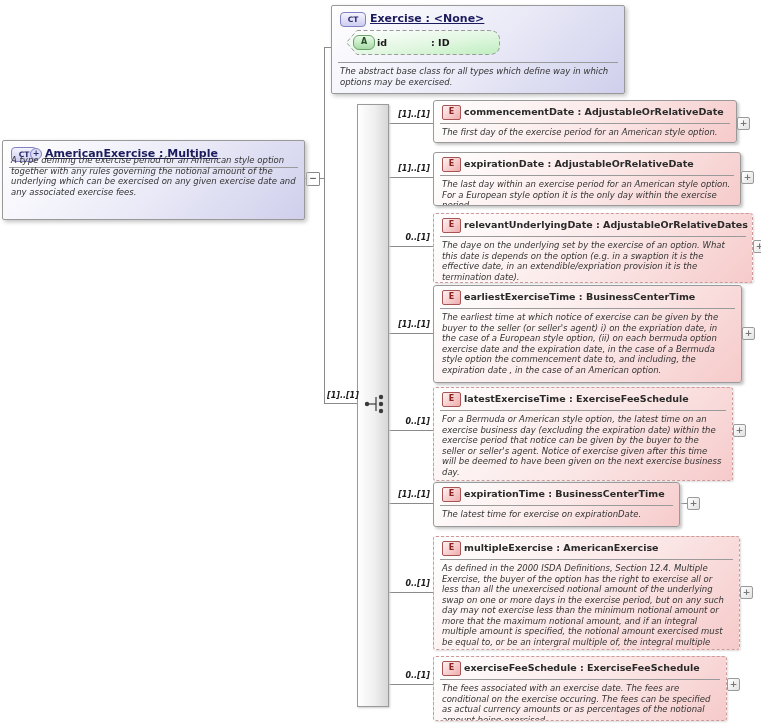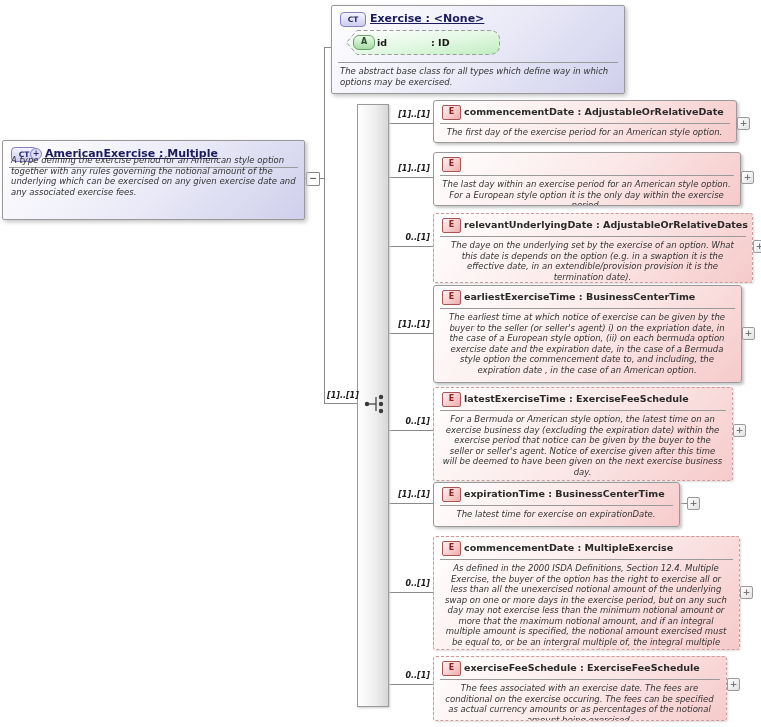--- a/index.html
+++ b/index.html
@@ -47,21 +47,21 @@
   
   .ebox{position:absolute;border:1px solid #9a9a9a;border-radius:3px;overflow:hidden;
         background:linear-gradient(135deg,#ffffff 0%,#fbe7e7 55%,#f6caca 100%);
         box-shadow:2px 2px 3px #c6c6c6;}
   .ebox.dashed{border:1px dashed #cc9a9a;box-shadow:1px 1px 2px #dddddd;}
   .ebadge{position:absolute;left:8px;top:4px;width:17px;height:13px;border:1px solid #a85454;border-radius:2px;
           background:linear-gradient(135deg,#fff3f3,#efacac);
           font:bold 8px/12px "DejaVu Sans",sans-serif;text-align:center;color:#8b2020;}
   .etitle{position:absolute;left:30px;top:4px;font:bold 9.5px/14px "DejaVu Sans",sans-serif;color:#2a2a2a;white-space:nowrap;text-align:center;}
   .esep{position:absolute;left:6px;right:6px;top:22px;height:1px;background:#9a9a9a;}
-  .edesc{position:absolute;left:8px;right:9px;top:26px;font:italic 8.5px/10.5px "DejaVu Sans",sans-serif;color:#333333;text-align:center;}
+  .edesc{position:absolute;left:8px;right:9px;top:26px;font:italic 8.5px/10.5px "DejaVu Sans",sans-serif;color:#333333;}
 </style>
 </head>
 <body>
 
 <div class="canvas">
 
   <div class="hline" style="left:303px;top:178px;width:3px"></div>
   <div class="minusbox" style="left:306px;top:172px">−</div>
   <div class="hline" style="left:319px;top:178px;width:6px"></div>
   <div class="vline" style="left:324px;top:47px;height:357px"></div>
@@ -123,31 +123,32 @@
     <div class="ebadge">E</div>
     <div class="etitle">commencementDate : AdjustableOrRelativeDate</div>
     <div class="esep"></div>
     <div class="edesc">The first day of the exercise period for an American style option.</div>
   </div>
   <div class="card" style="left:340px;top:110px">[1]..[1]</div>
   <div class="plus" style="left:737px;top:117px">+</div>
 
   <div class="ebox solid" style="left:433px;top:152px;width:306px;height:52px">
     <div class="ebadge">E</div>
+    <div class="etitle">expirationDate : AdjustableOrRelativeDate</div>
     <div class="esep"></div>
     <div class="edesc">The last day within an exercise period for an American style option. For a European style option it is the only day within the exercise period.</div>
   </div>
   <div class="card" style="left:340px;top:164px">[1]..[1]</div>
   <div class="plus" style="left:741px;top:171px">+</div>
 
   <div class="ebox dashed" style="left:433px;top:213px;width:318px;height:68px">
     <div class="ebadge">E</div>
     <div class="etitle">relevantUnderlyingDate : AdjustableOrRelativeDates</div>
     <div class="esep"></div>
-    <div class="edesc">The daye on the underlying set by the exercise of an option. What this date is depends on the option (e.g. in a swaption it is the effective date, in an extendible/provision provision it is the termination date).</div>
+    <div class="edesc">The daye on the underlying set by the exercise of an option. What this date is depends on the option (e.g. in a swaption it is the effective date, in an extendible/expriation provision it is the termination date).</div>
   </div>
   <div class="card" style="left:340px;top:233px">0..[1]</div>
   <div class="plus" style="left:753px;top:240px">+</div>
 
   <div class="ebox solid" style="left:433px;top:285px;width:307px;height:96px">
     <div class="ebadge">E</div>
     <div class="etitle">earliestExerciseTime : BusinessCenterTime</div>
     <div class="esep"></div>
     <div class="edesc">The earliest time at which notice of exercise can be given by the buyer to the seller (or seller's agent) i) on the expriation date, in the case of a European style option, (ii) on each bermuda option exercise date and the expiration date, in the case of a Bermuda style option the commencement date to, and including, the expiration date , in the case of an American option.</div>
   </div>
@@ -167,21 +168,21 @@
     <div class="ebadge">E</div>
     <div class="etitle">expirationTime : BusinessCenterTime</div>
     <div class="esep"></div>
     <div class="edesc">The latest time for exercise on expirationDate.</div>
   </div>
   <div class="card" style="left:340px;top:490px">[1]..[1]</div>
   <div class="plus" style="left:687px;top:497px">+</div>
 
   <div class="ebox dashed" style="left:433px;top:536px;width:305px;height:112px">
     <div class="ebadge">E</div>
-    <div class="etitle">commencementDate : MultipleExercise</div>
+    <div class="etitle">multipleExercise : AmericanExercise</div>
     <div class="esep"></div>
     <div class="edesc">As defined in the 2000 ISDA Definitions, Section 12.4. Multiple Exercise, the buyer of the option has the right to exercise all or less than all the unexercised notional amount of the underlying swap on one or more days in the exercise period, but on any such day may not exercise less than the minimum notional amount or more that the maximum notional amount, and if an integral multiple amount is specified, the notional amount exercised must be equal to, or be an intergral multiple of, the integral multiple amount.</div>
   </div>
   <div class="card" style="left:340px;top:579px">0..[1]</div>
   <div class="plus" style="left:740px;top:586px">+</div>
 
   <div class="ebox dashed" style="left:433px;top:656px;width:292px;height:63px">
     <div class="ebadge">E</div>
     <div class="etitle">exerciseFeeSchedule : ExerciseFeeSchedule</div>
     <div class="esep"></div>

